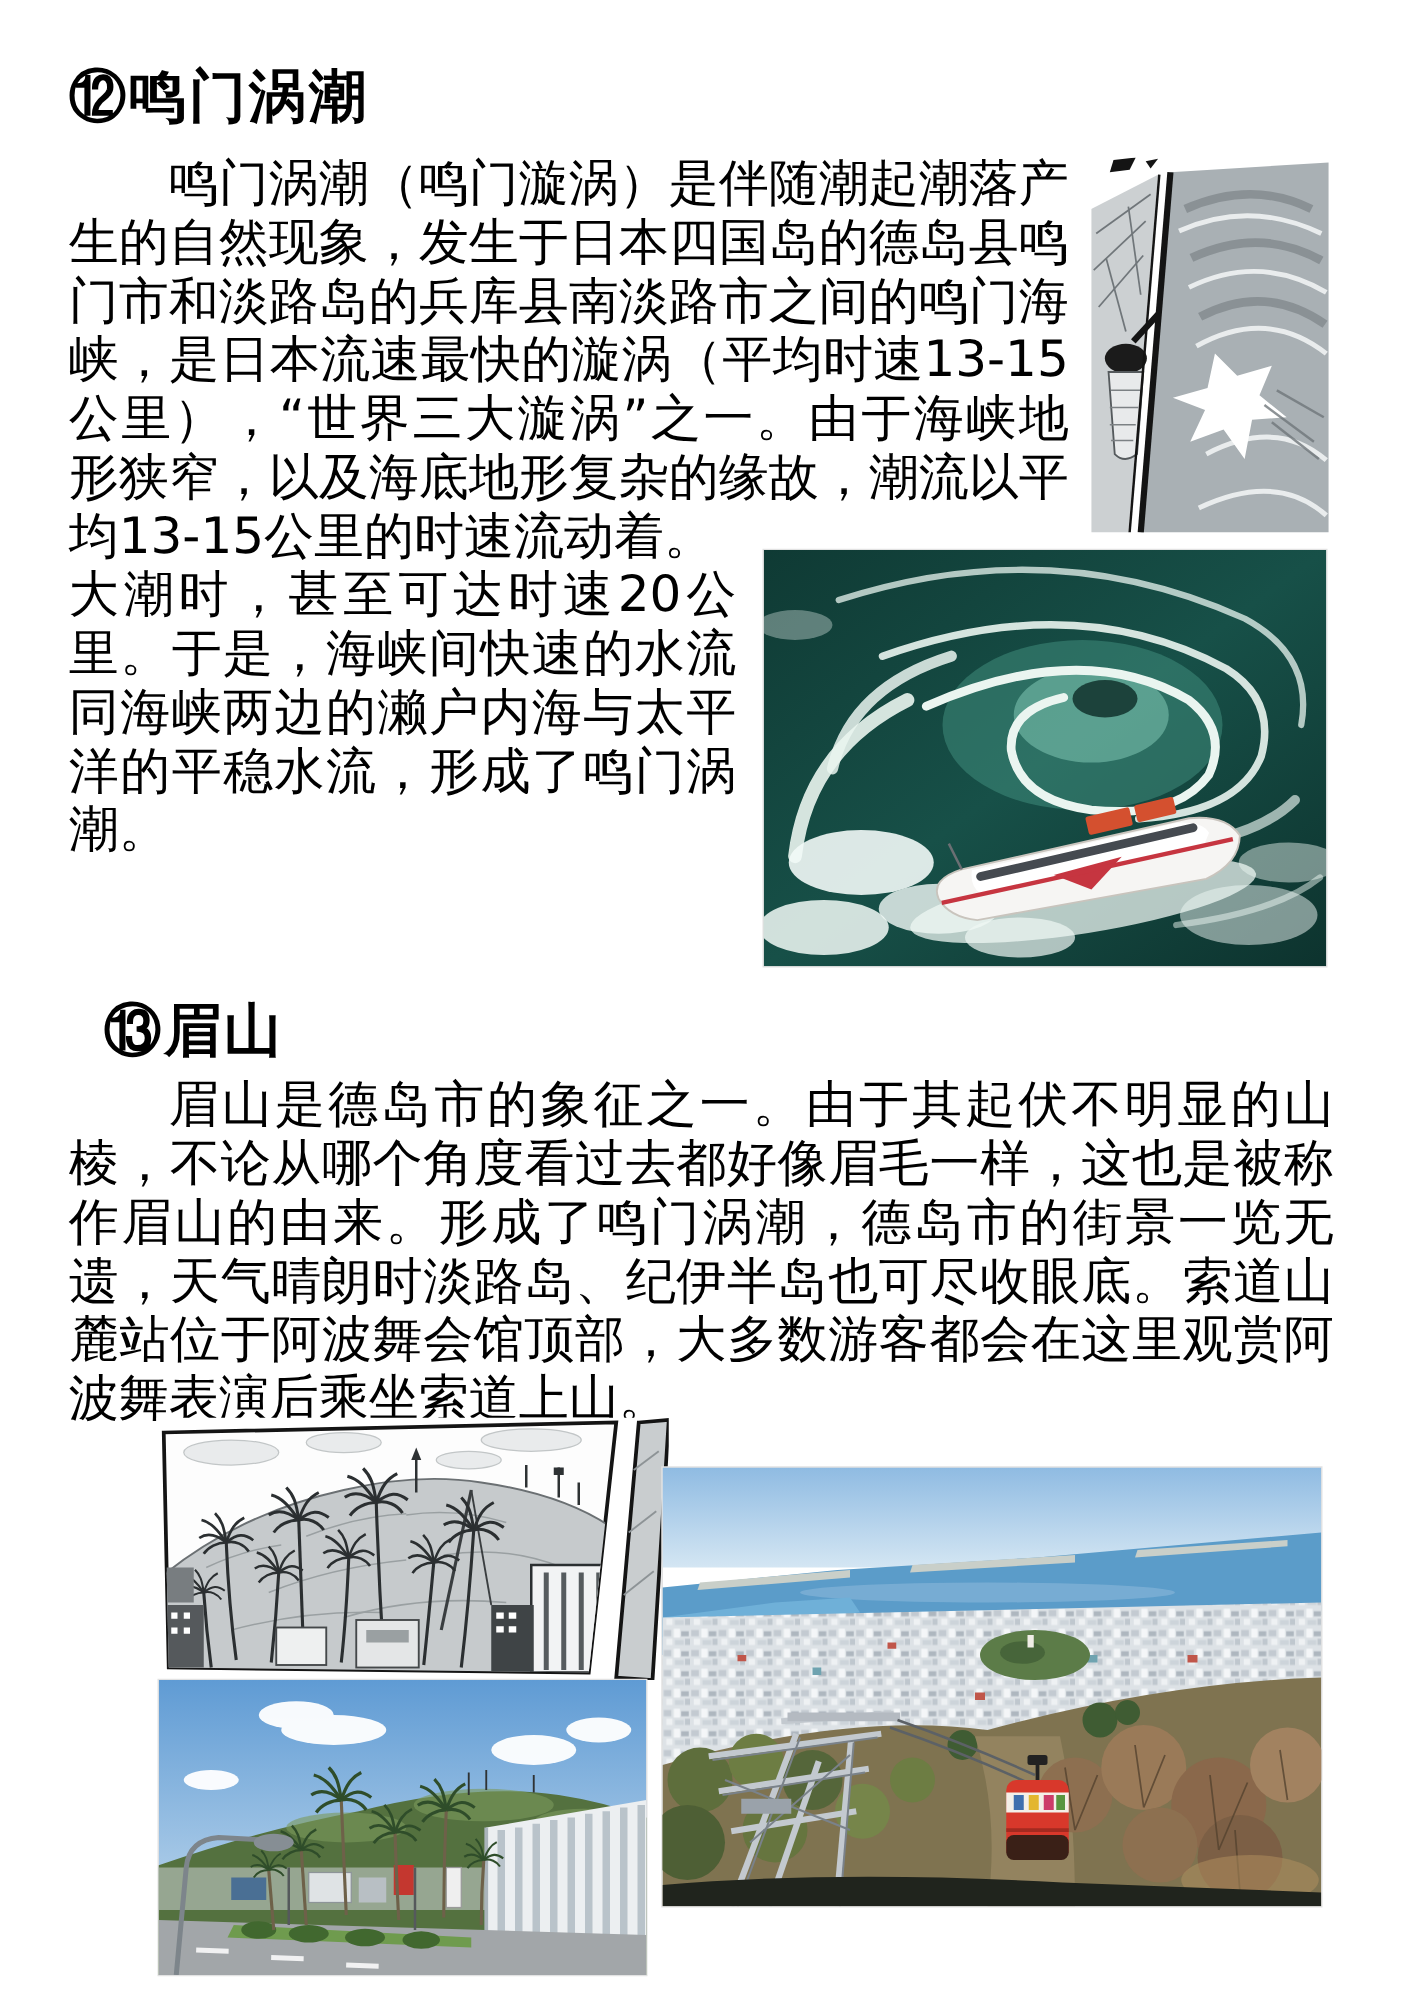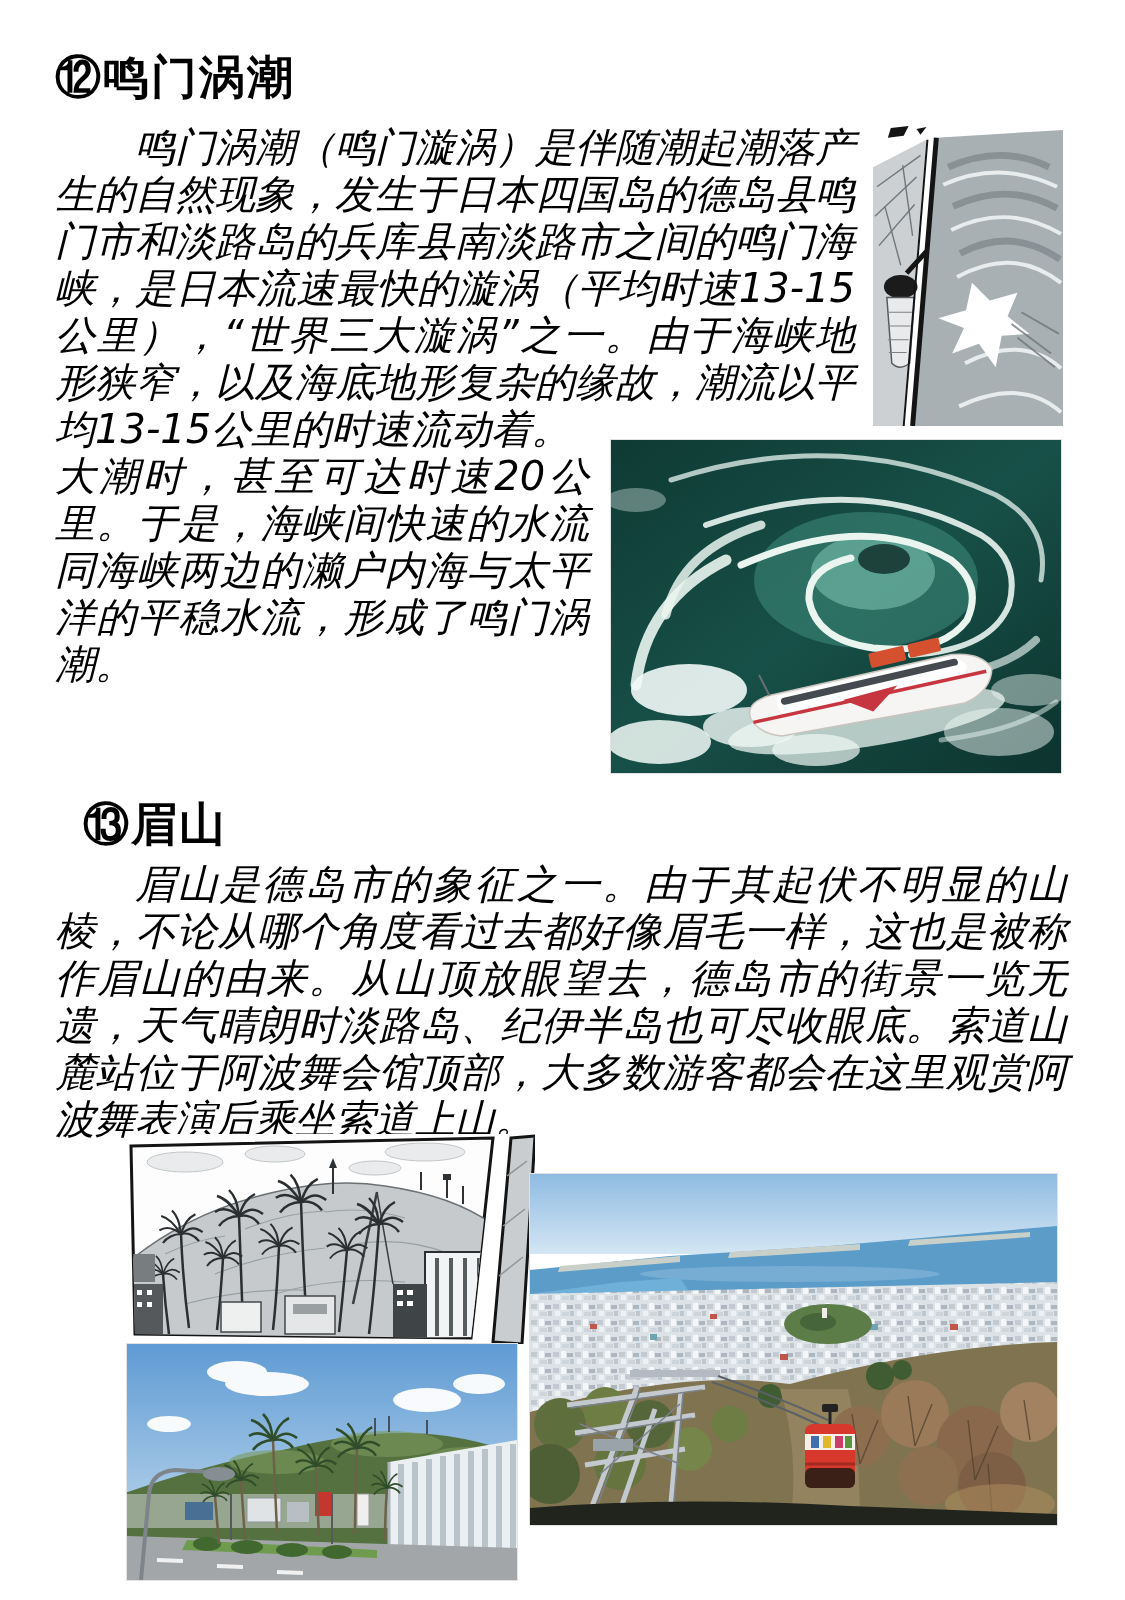--- a/index.html
+++ b/index.html
@@ -1,20 +1,20 @@
 <!DOCTYPE html>
 <html><head>
 <meta charset="utf-8">
 <style>
   html,body{margin:0;padding:0;background:#ffffff;}
   .page{position:relative;width:1125px;height:1600px;background:#fff;overflow:hidden;
         font-family:"DejaVu Sans",sans-serif;color:#000000;}
   .content{padding:50px 58px 0 55px;}
   .sec-title{font-size:46px;line-height:54px;font-weight:700;letter-spacing:2px;margin:0 0 20px 0;}
-  .body-p{font-size:40px;line-height:47px;margin:0;text-align:justify;font-style:italic;}
+  .body-p{font-size:40px;line-height:47px;margin:0;text-align:justify;}
   .indent{text-indent:2em;}
   figure{margin:0;padding:0;}
   svg{display:block;width:100%;height:100%;}
   .float-manga{float:right;width:190px;height:300px;margin:2px 4px 14px 18px;}
   .float-photo{float:right;clear:right;width:450px;height:333px;margin:0 6px 10px 22px;}
   .photo-frame{box-shadow:0 0 0 1px #e2e2e2;}
   .sec2{clear:both;padding-top:14px;}
   .sec2 .sec-title{margin-bottom:10px;margin-left:28px;}
   .abs{position:absolute;}
   .manga-bizan{left:125px;top:1134px;width:410px;height:210px;}
@@ -115,21 +115,21 @@
           </g>
         </svg>
       </figure>
 
       <p class="body-p indent">鸣门涡潮（鸣门漩涡）是伴随潮起潮落产生的自然现象，发生于日本四国岛的德岛县鸣门市和淡路岛的兵库县南淡路市之间的鸣门海峡，是日本流速最快的漩涡（平均时速13-15公里），“世界三大漩涡”之一。由于海峡地形狭窄，以及海底地形复杂的缘故，潮流以平均13-15公里的时速流动着。</p>
       <p class="body-p">大潮时，甚至可达时速20公里。于是，海峡间快速的水流同海峡两边的濑户内海与太平洋的平稳水流，形成了鸣门涡潮。</p>
     </section>
 
     <section class="sec2">
       <h2 class="sec-title">⑬眉山</h2>
-      <p class="body-p indent">眉山是德岛市的象征之一。由于其起伏不明显的山棱，不论从哪个角度看过去都好像眉毛一样，这也是被称作眉山的由来。从山顶放眼望去，德岛市的街景一览无遗，天气晴朗时淡路岛、纪伊半岛也可尽收眼底。索道山麓站位于阿波舞会馆顶部，大多数游客都会在这里观赏阿波舞表演后乘坐索道上山。</p>
+      <p class="body-p indent">眉山是德岛市的象征之一。由于其起伏不明显的山棱，不论从哪个角度看过去都好像眉毛一样，这也是被称作眉山的由来。形成了鸣门涡潮，德岛市的街景一览无遗，天气晴朗时淡路岛、纪伊半岛也可尽收眼底。索道山麓站位于阿波舞会馆顶部，大多数游客都会在这里观赏阿波舞表演后乘坐索道上山。</p>
     </section>
   </div>
 
   <figure class="abs manga-bizan">
     <svg viewBox="0 0 410 210" preserveAspectRatio="none">
       <rect width="410" height="210" fill="#ffffff"></rect>
       <defs>
         <clipPath id="mp">
             <polygon points="6,12 368,4 346,204 10,200"></polygon>
           </clipPath>

